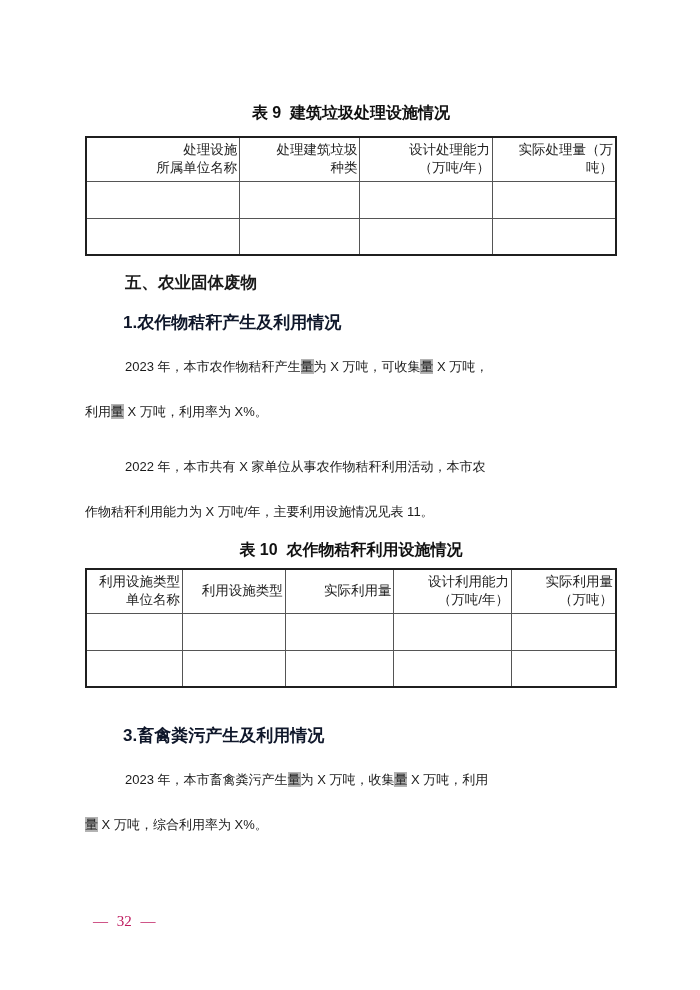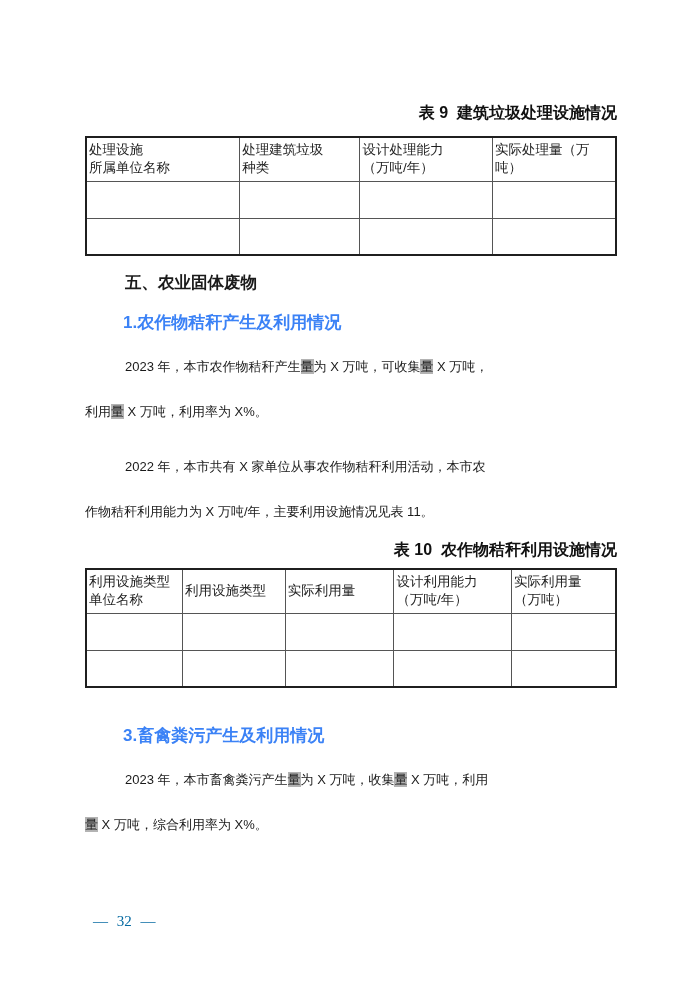--- a/index.html
+++ b/index.html
@@ -11,42 +11,42 @@
   }
   .page {
     position: relative;
     width: 700px; height: 990px;
     background: #ffffff;
     overflow: hidden;
   }
   .content { padding: 0 83px 0 85px; }
 
   .tbl-title {
-    text-align: right;
+    text-align: center;
     font-weight: bold;
     font-size: 16px;
     line-height: 24px;
     white-space: pre;
     color: #111;
   }
   .t9-title  { margin-top: 101px; margin-bottom: 11px; }
   .t10-title { margin-top: 4px;  margin-bottom: 6px; }
 
   table {
     width: 100%;
     border-collapse: collapse;
     table-layout: fixed;
     border: 2px solid #1f1f1f;
   }
   th, td { border: 1px solid #555555; }
   th {
     font-weight: normal;
     font-size: 13.5px;
     line-height: 18px;
-    text-align: left;
+    text-align: right;
     vertical-align: middle;
     white-space: pre-line;
     height: 44px;
     padding: 2px;
     color: #1f1f1f;
   }
   tr.drow td { height: 37px; }
 
   .sec5 {
     margin-top: 15px;
@@ -56,40 +56,40 @@
     white-space: pre;
     font-weight: bold;
   }
   .sub-heading {
     margin-top: 18px;
     padding-left: 38px;
     font-size: 17px;
     font-weight: bold;
     line-height: 23px;
     white-space: pre;
-    color: #3b82f6;
+    color: #0f172a;
   }
   .para { margin-top: 10px; }
   .pline {
     height: 45px;
     line-height: 45px;
     font-size: 13px;
     white-space: pre;
   }
   .pline.indent { padding-left: 40px; }
   .hl { background: #b3b3b3; }
 
   .footer {
     position: absolute;
     left: 93px;
     top: 912px;
     font-family: "Liberation Serif", "DejaVu Serif", serif;
     font-size: 15px;
     line-height: 18px;
-    color: #0369a1;
+    color: #be185d;
     word-spacing: 5px;
     white-space: pre;
   }
 </style>
 </head>
 <body>
 
 <div class="page">
   <div class="content">
 

